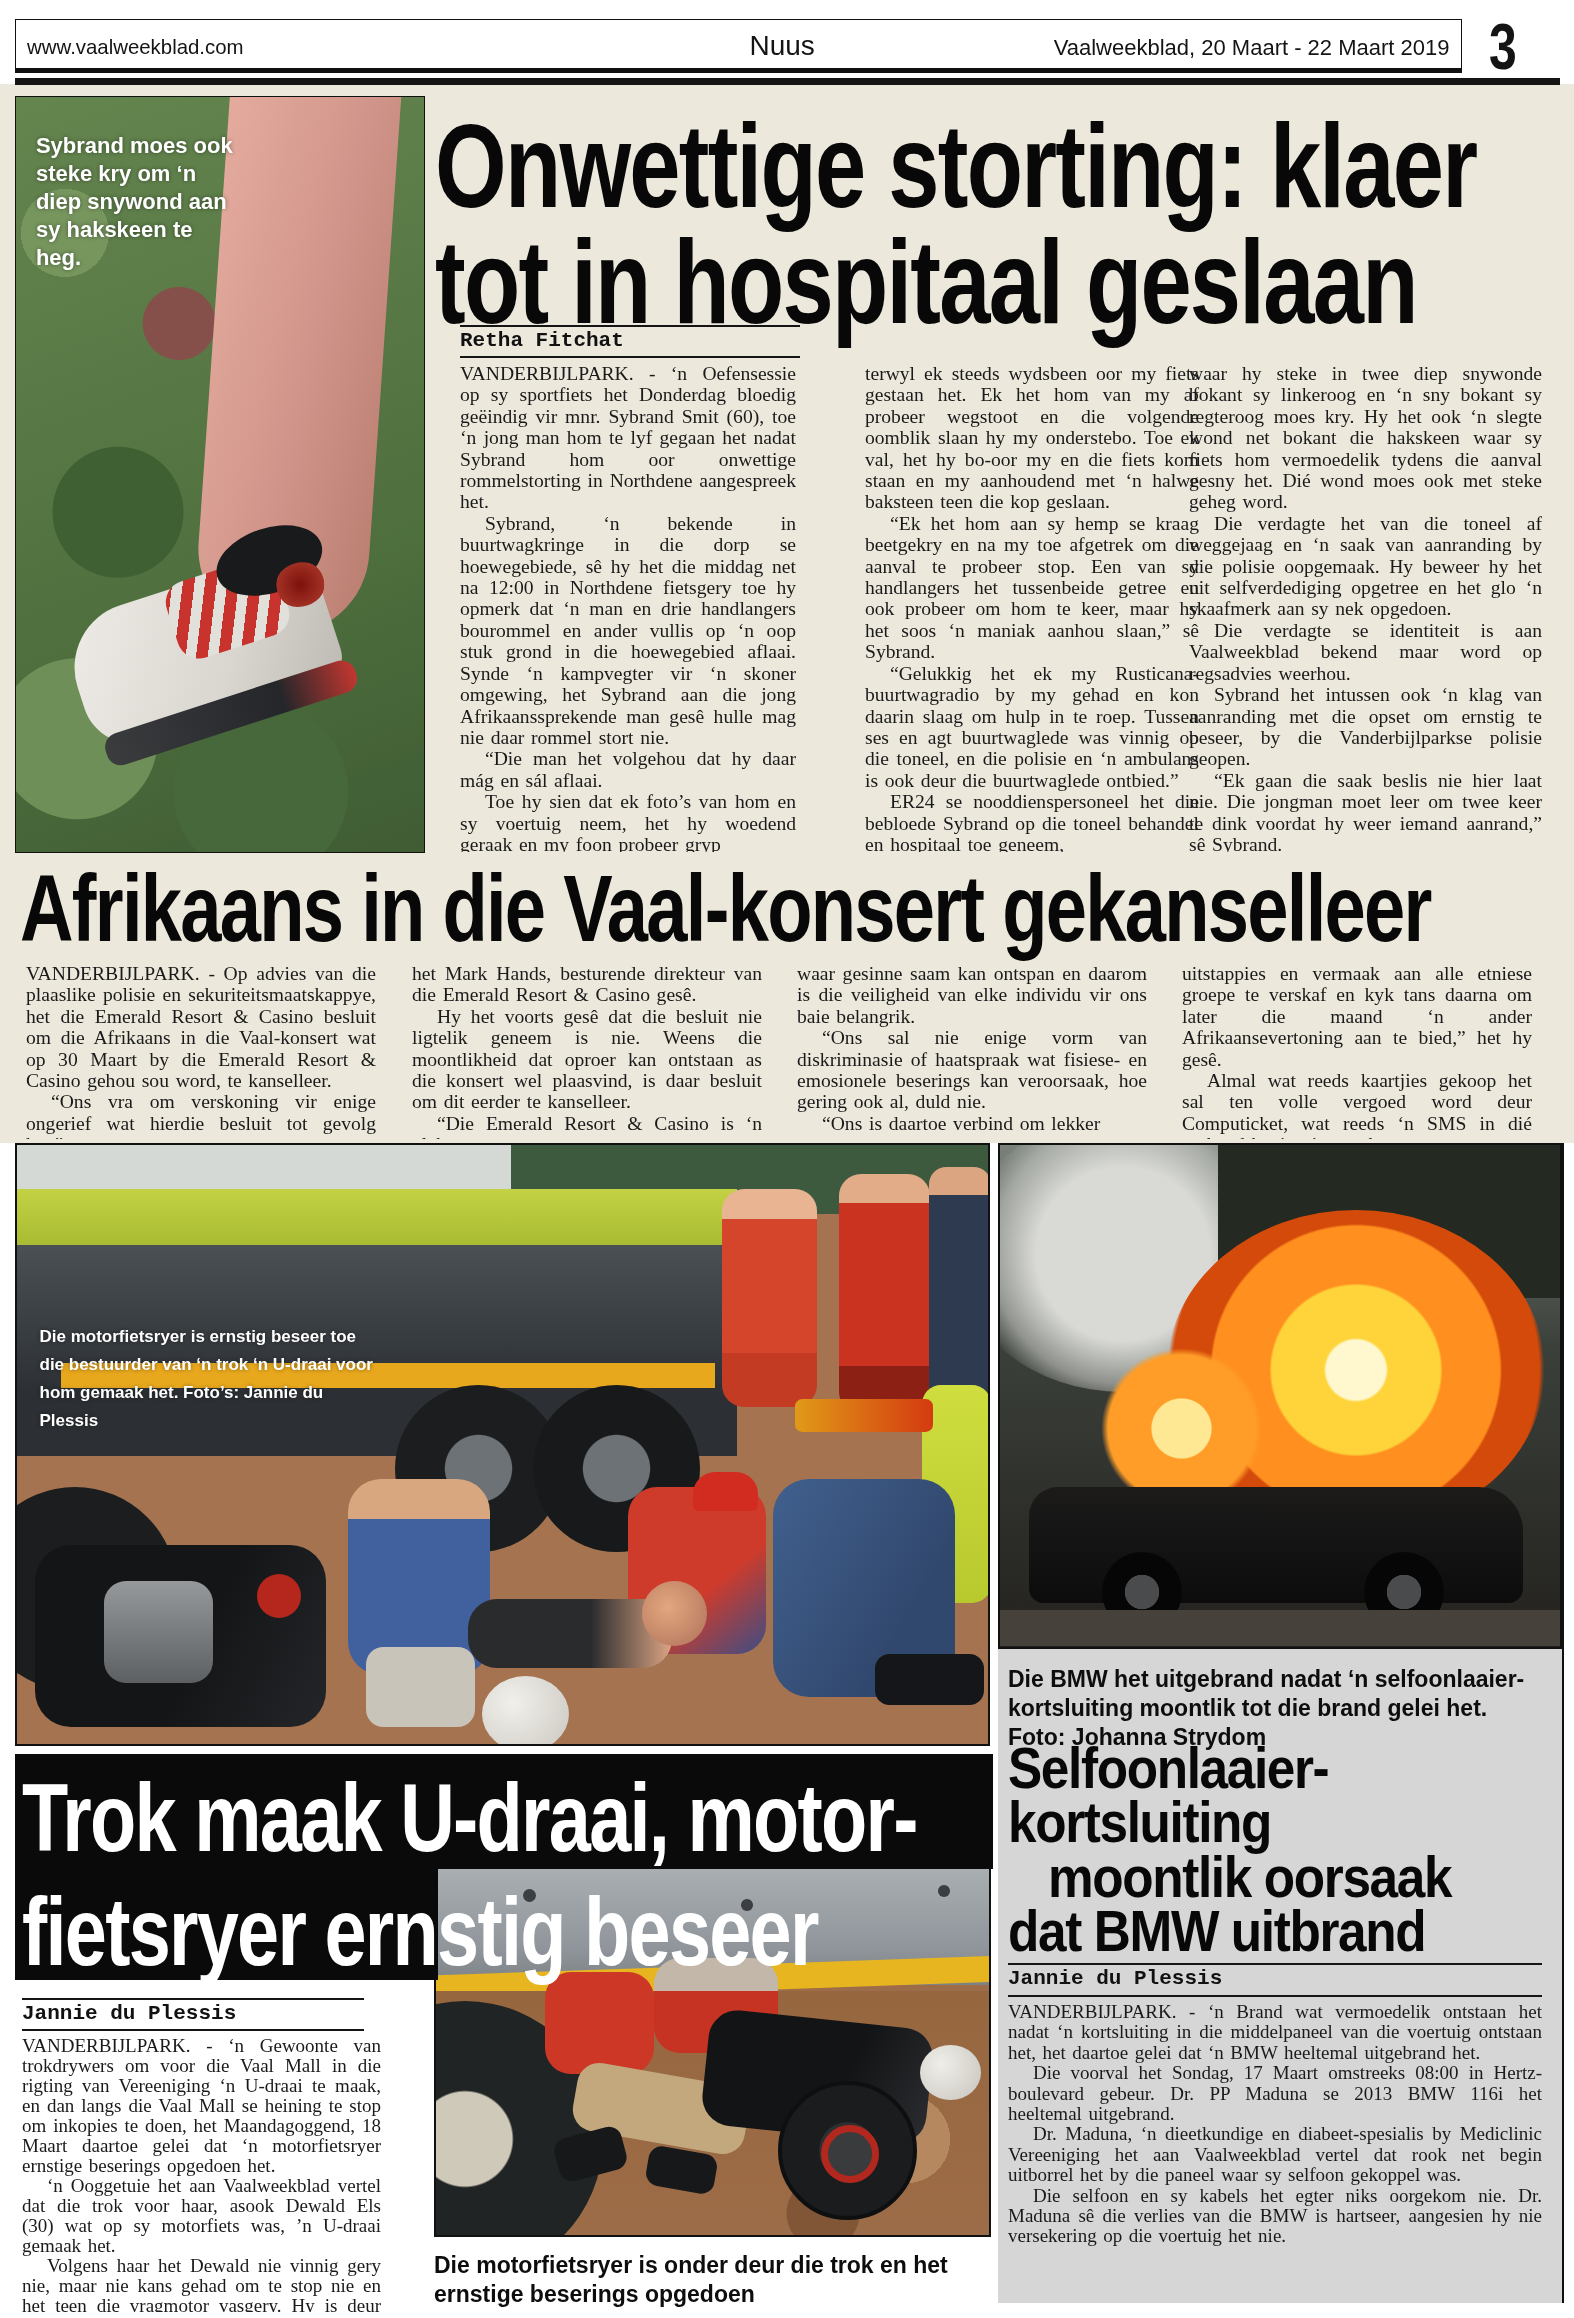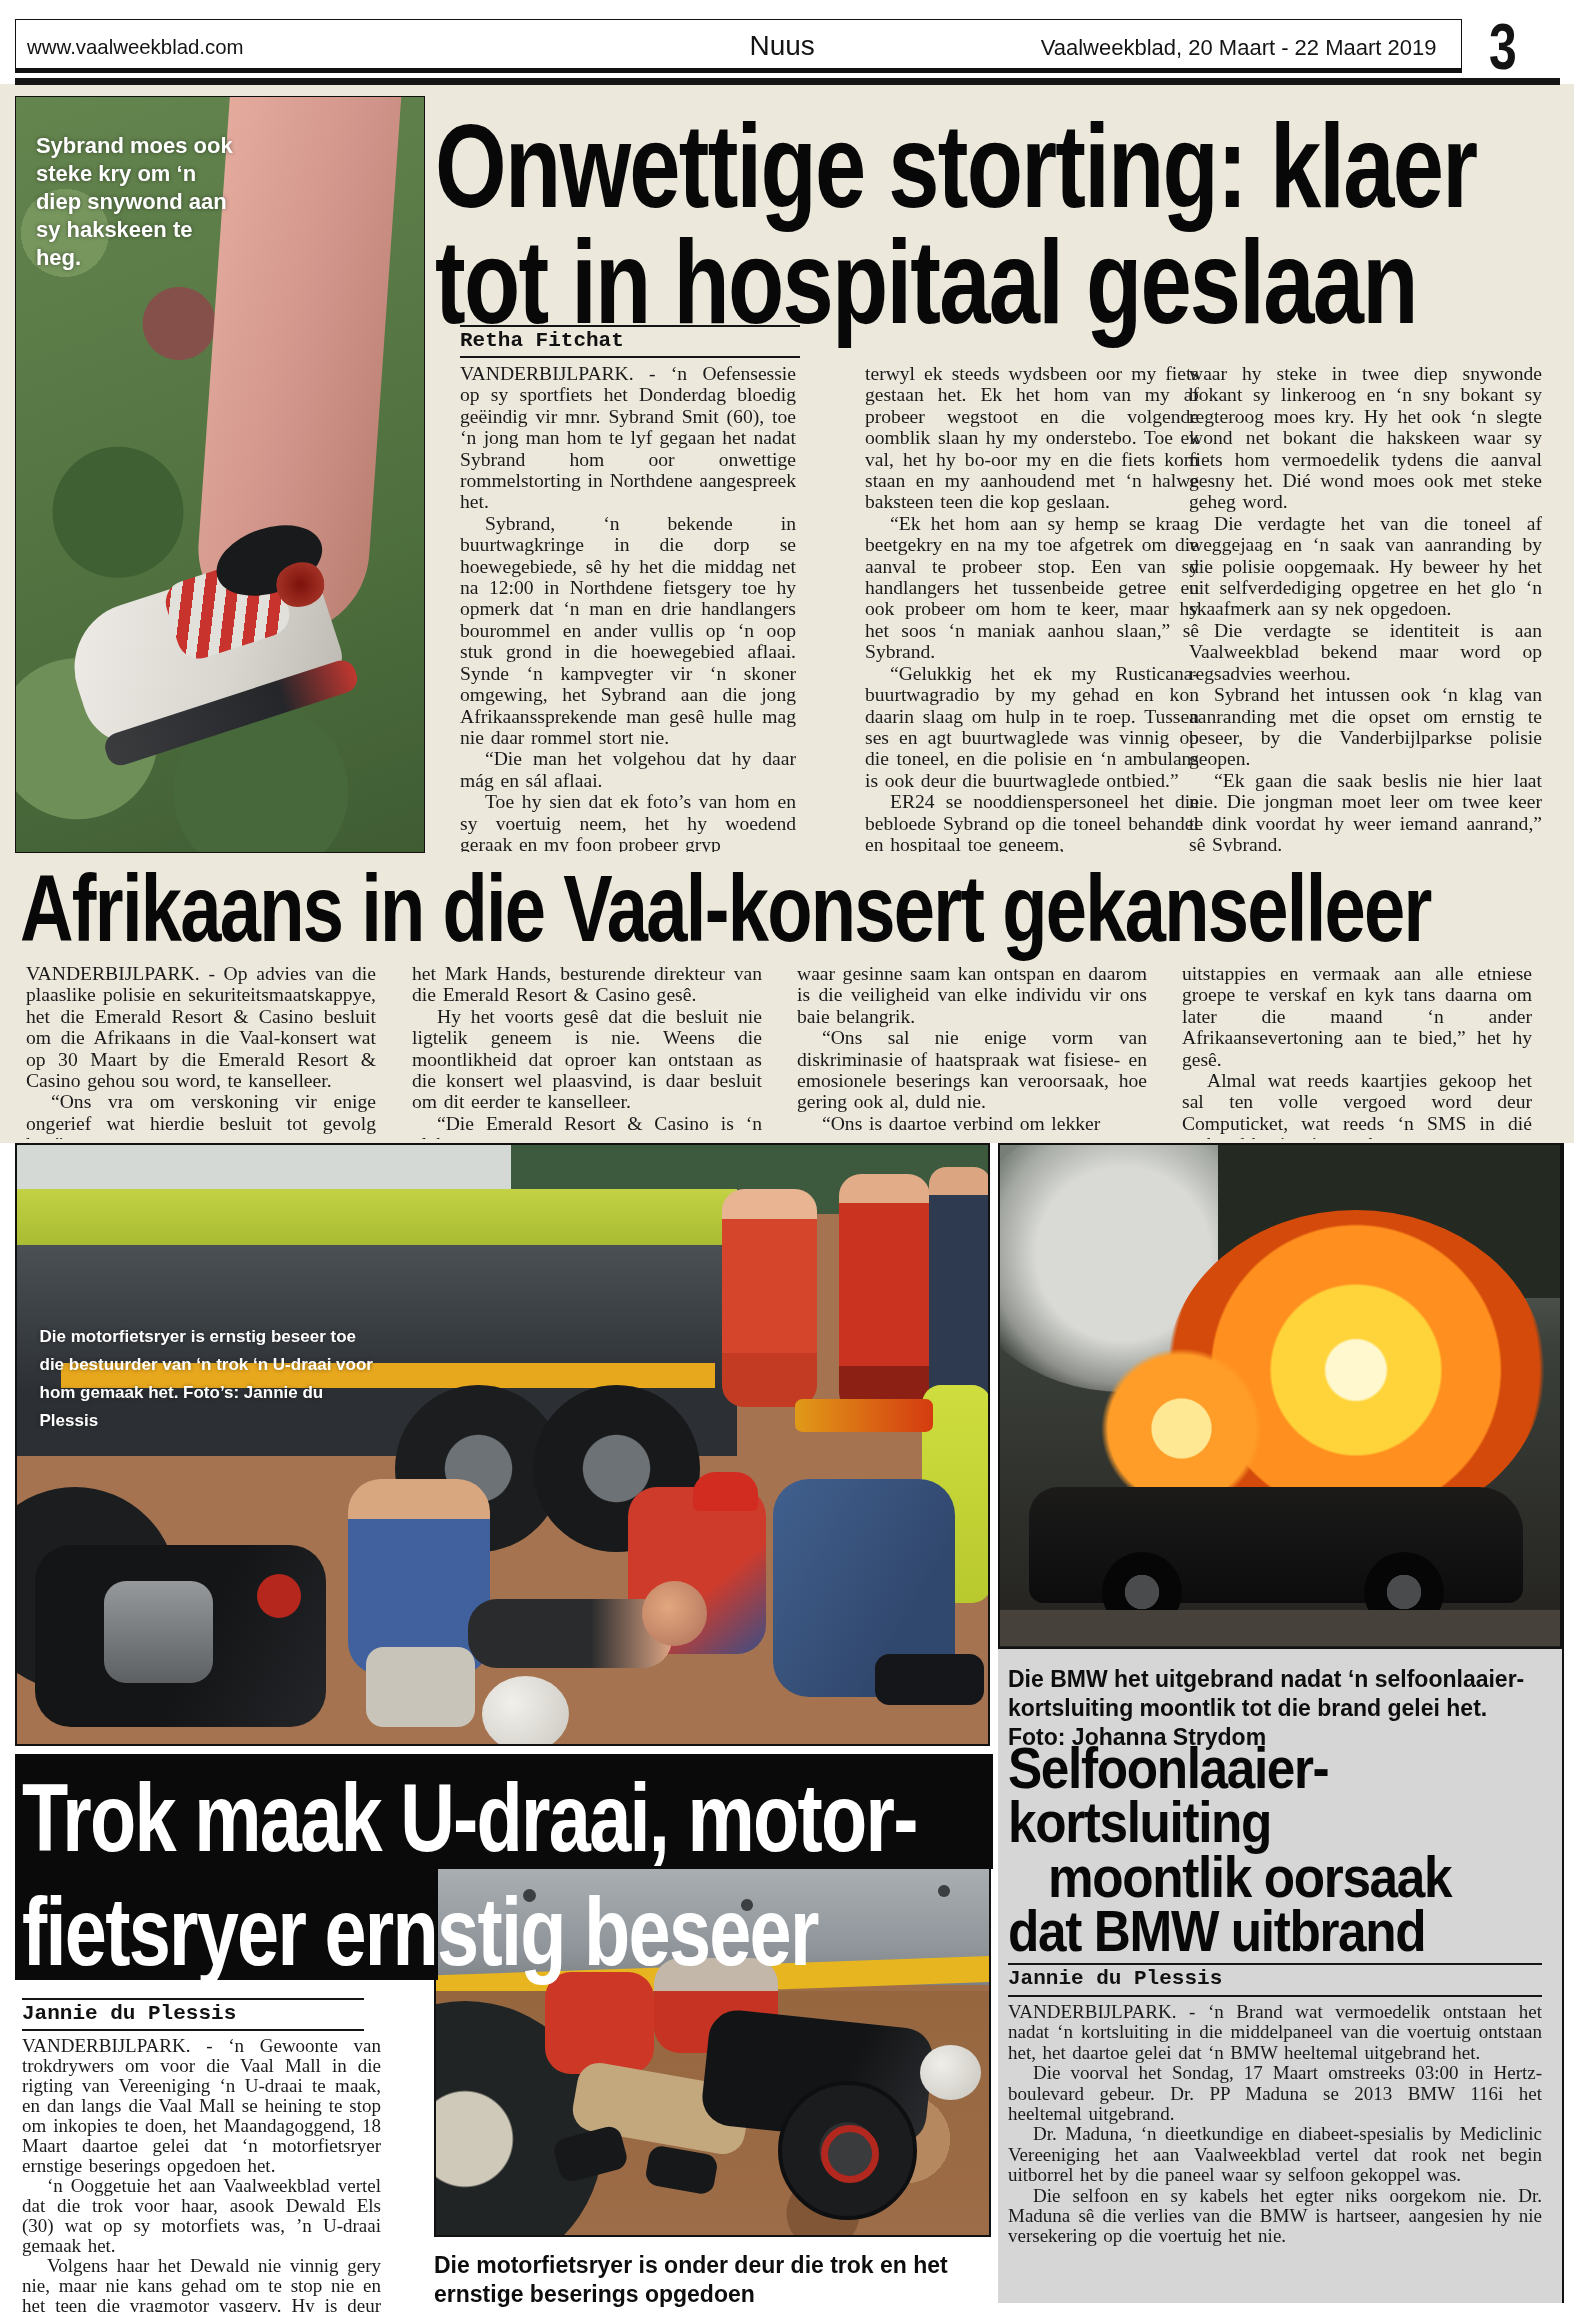--- a/index.html
+++ b/index.html
@@ -20,21 +20,21 @@
   .shape{position:absolute;}
 </style>
 </head>
 <body>
 
 <div class="abs" style="left:0;top:84px;width:1574px;height:1059px;background:#ece8dc;"></div>
 
 <div class="abs" style="left:14.5px;top:19px;width:1445px;height:48px;border:1.5px solid #111;border-bottom:5.1px solid #111;background:transparent;">
   <span class="abs sans" style="left:11.6px;top:16px;font-size:20.4px;">www.vaalweekblad.com</span>
   <span class="abs sans" style="left:734px;top:10.2px;font-size:28px;">Nuus</span>
-  <span class="abs sans" style="right:24px;top:14.5px;font-size:22px;">Vaalweekblad, 20 Maart - 22 Maart 2019</span>
+  <span class="abs sans" style="right:11px;top:14.5px;font-size:22px;">Vaalweekblad, 20 Maart - 22 Maart 2019</span>
 </div>
 <div class="abs sans" style="left:1489px;top:10.2px;font-size:64px;font-weight:bold;"><span class="cond">3</span></div>
 <div class="abs rule" style="left:14.5px;top:78px;width:1545px;height:6.5px;"></div>
 
 <div class="abs photo" style="left:14.5px;top:96px;width:408px;height:755px;border-width:1.5px;background:#4d7c0f;">
   <div class="shape" style="left:0;top:0;width:100%;height:100%;background:
     radial-gradient(circle at 12% 18%, #77965e 0 44px, transparent 44px),
     radial-gradient(circle at 80% 8%, #4a6a3c 0 51px, transparent 52px),
     radial-gradient(circle at 25% 55%, #3f6033 0 65px, transparent 66px),
     radial-gradient(circle at 15% 85%, #6f8f58 0 80px, transparent 81px),
@@ -143,21 +143,21 @@
 <div class="abs capb" style="left:1008px;top:1665px;width:541px;z-index:3;">Die BMW het uitgebrand nadat ‘n selfoonlaaier-kortsluiting moontlik tot die brand gelei het. Foto: Johanna Strydom</div>
 <div class="abs bighead" style="left:1008px;top:1735px;font-size:57px;letter-spacing:-1.5px;z-index:3;"><span class="cond9">Selfoonlaaier-</span></div>
 <div class="abs bighead" style="left:1008px;top:1789px;font-size:57px;letter-spacing:-1.5px;z-index:3;"><span class="cond9">kortsluiting</span></div>
 <div class="abs bighead" style="left:1008px;top:1844px;font-size:57px;letter-spacing:-1.5px;z-index:3;margin-left:40px;"><span class="cond9">moontlik oorsaak</span></div>
 <div class="abs bighead" style="left:1008px;top:1898px;font-size:57px;letter-spacing:-1.5px;z-index:3;"><span class="cond9">dat BMW uitbrand</span></div>
 <div class="abs rule" style="left:1008px;top:1963px;width:534px;height:2.2px;z-index:3;"></div>
 <div class="abs byline" style="left:1008px;top:1967px;z-index:3;">Jannie du Plessis</div>
 <div class="abs rule" style="left:1008px;top:1995px;width:534px;height:1.5px;z-index:3;"></div>
 <div class="abs serifcol" style="left:1008px;top:2002px;width:534px;height:291px;font-size:19px;line-height:20.4px;z-index:3;">
   <p>VANDERBIJLPARK. - ‘n Brand wat vermoedelik ontstaan het nadat ‘n kortsluiting in die middelpaneel van die voertuig ontstaan het, het daartoe gelei dat ‘n BMW heeltemal uitgebrand het.</p>
-  <p class="ind">Die voorval het Sondag, 17 Maart omstreeks 03:00 in Hertz-boulevard gebeur. Dr. PP Maduna se 2013 BMW 116i het heeltemal uitgebrand.</p>
+  <p class="ind">Die voorval het Sondag, 17 Maart omstreeks 08:00 in Hertz-boulevard gebeur. Dr. PP Maduna se 2013 BMW 116i het heeltemal uitgebrand.</p>
   <p class="ind">Dr. Maduna, ‘n dieetkundige en diabeet-spesialis by Mediclinic Vereeniging het aan Vaalweekblad vertel dat rook net begin uitborrel het by die paneel waar sy selfoon gekoppel was.</p>
   <p class="ind">Die selfoon en sy kabels het egter niks oorgekom nie. Dr. Maduna sê die verlies van die BMW is hartseer, aangesien hy nie versekering op die voertuig het nie.</p>
 </div>
 
 <div class="abs photo" style="left:434px;top:1861px;width:553px;height:372px;background:#9d6c48;z-index:1;">
   <div class="shape" style="left:0;top:0;width:100%;height:122px;background:linear-gradient(#aab0b3,#8f959a 70%,#7b8184);"></div>
   <div class="shape" style="left:87px;top:26px;width:13px;height:13px;border-radius:50%;background:#3c3f41;"></div>
   <div class="shape" style="left:305px;top:36px;width:11.6px;height:11.6px;border-radius:50%;background:#3c3f41;"></div>
   <div class="shape" style="left:502px;top:22px;width:11.6px;height:11.6px;border-radius:50%;background:#3c3f41;"></div>
   <div class="shape" style="left:-7.3px;top:102px;width:110%;height:26px;background:#e6b51f;transform:rotate(-2deg);"></div>

